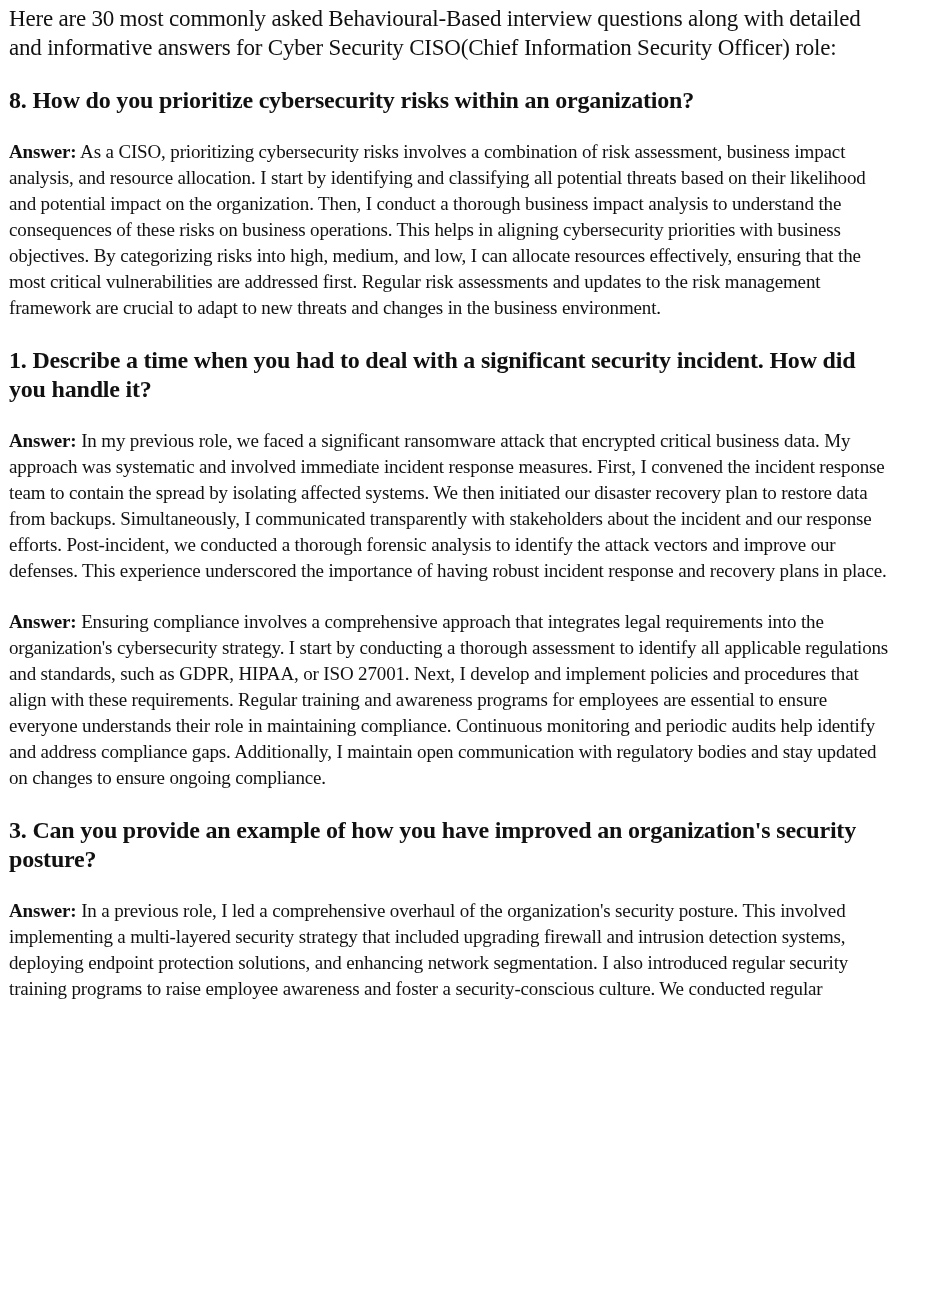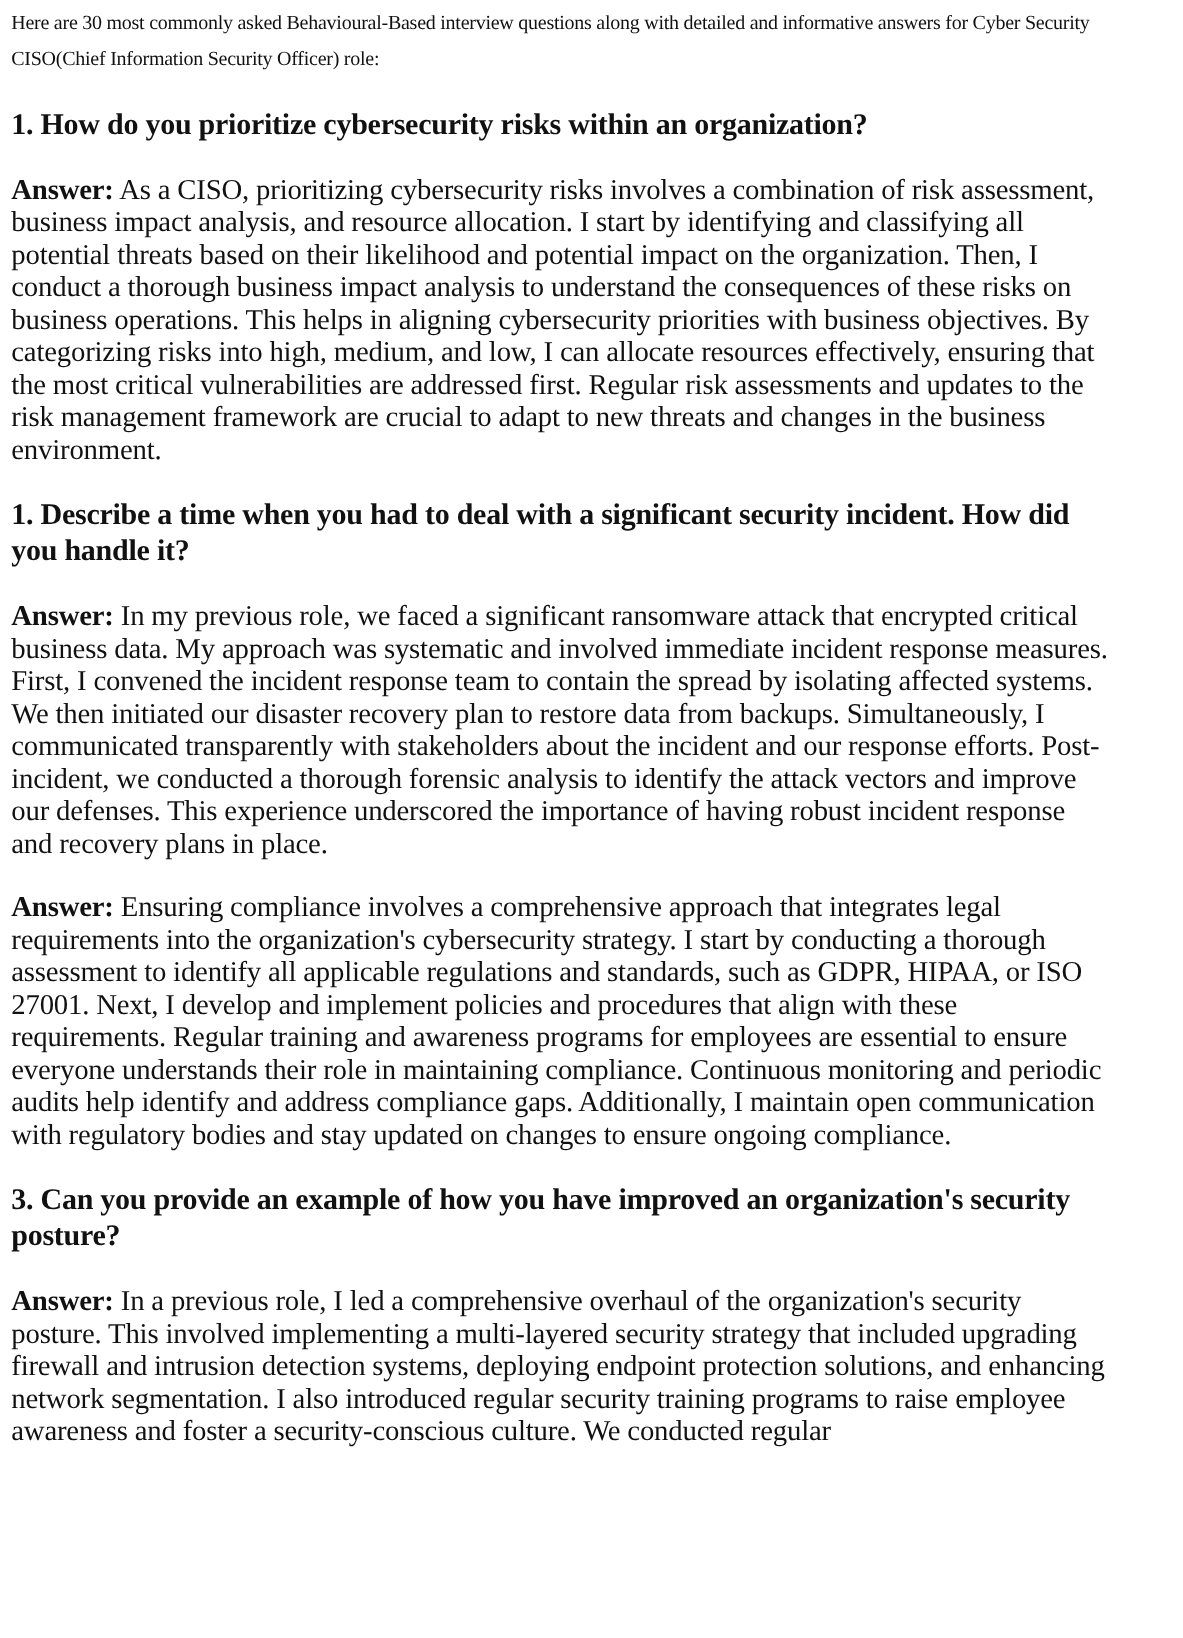--- a/index.html
+++ b/index.html
@@ -12,54 +12,54 @@
       height: 1310px;
       overflow: hidden;
       font-family: "Liberation Serif", "DejaVu Serif", serif;
       color: #111111;
     }
     .doc {
       padding: 4px 8px 0 9px;
       width: 880px;
     }
     .intro {
-      font-size: 16px;
+      font-size: 23px;
       line-height: 29px;
       margin: 0 0 24px 0;
       letter-spacing: -0.2px;
     }
     .qa {
       margin: 0;
     }
     .question {
       font-size: 24px;
       line-height: 29px;
       font-weight: bold;
       margin: 0 0 24px 0;
       letter-spacing: -0.2px;
     }
     .answer {
-      font-size: 23px;
+      font-size: 19px;
       line-height: 26px;
       margin: 0 0 25px 0;
       letter-spacing: -0.15px;
     }
     .answer-label {
       font-weight: bold;
     }
   </style>
 </head>
 <body>
 
 <div class="doc">
 
   <p class="intro">Here are 30 most commonly asked Behavioural-Based interview questions along with detailed and informative answers for Cyber Security CISO(Chief Information Security Officer) role:</p>
 
   <div class="qa">
-    <h2 class="question">1. How do you prioritize cybersecurity risks within an organization?</h2>
+    <h2 class="question">8. How do you prioritize cybersecurity risks within an organization?</h2>
     <p class="answer"><span class="answer-label">Answer:</span> <span>As a CISO, prioritizing cybersecurity risks involves a combination of risk assessment, business impact analysis, and resource allocation. I start by identifying and classifying all potential threats based on their likelihood and potential impact on the organization. Then, I conduct a thorough business impact analysis to understand the consequences of these risks on business operations. This helps in aligning cybersecurity priorities with business objectives. By categorizing risks into high, medium, and low, I can allocate resources effectively, ensuring that the most critical vulnerabilities are addressed first. Regular risk assessments and updates to the risk management framework are crucial to adapt to new threats and changes in the business environment.</span></p>
   </div>
 
   <div class="qa">
     <h2 class="question">1. Describe a time when you had to deal with a significant security incident. How did you handle it?</h2>
     <p class="answer"><span class="answer-label">Answer:</span> <span>In my previous role, we faced a significant ransomware attack that encrypted critical business data. My approach was systematic and involved immediate incident response measures. First, I convened the incident response team to contain the spread by isolating affected systems. We then initiated our disaster recovery plan to restore data from backups. Simultaneously, I communicated transparently with stakeholders about the incident and our response efforts. Post-incident, we conducted a thorough forensic analysis to identify the attack vectors and improve our defenses. This experience underscored the importance of having robust incident response and recovery plans in place.</span></p>
   </div>
 
   <div class="qa">
     <p class="answer"><span class="answer-label">Answer:</span> <span>Ensuring compliance involves a comprehensive approach that integrates legal requirements into the organization's cybersecurity strategy. I start by conducting a thorough assessment to identify all applicable regulations and standards, such as GDPR, HIPAA, or ISO 27001. Next, I develop and implement policies and procedures that align with these requirements. Regular training and awareness programs for employees are essential to ensure everyone understands their role in maintaining compliance. Continuous monitoring and periodic audits help identify and address compliance gaps. Additionally, I maintain open communication with regulatory bodies and stay updated on changes to ensure ongoing compliance.</span></p>

